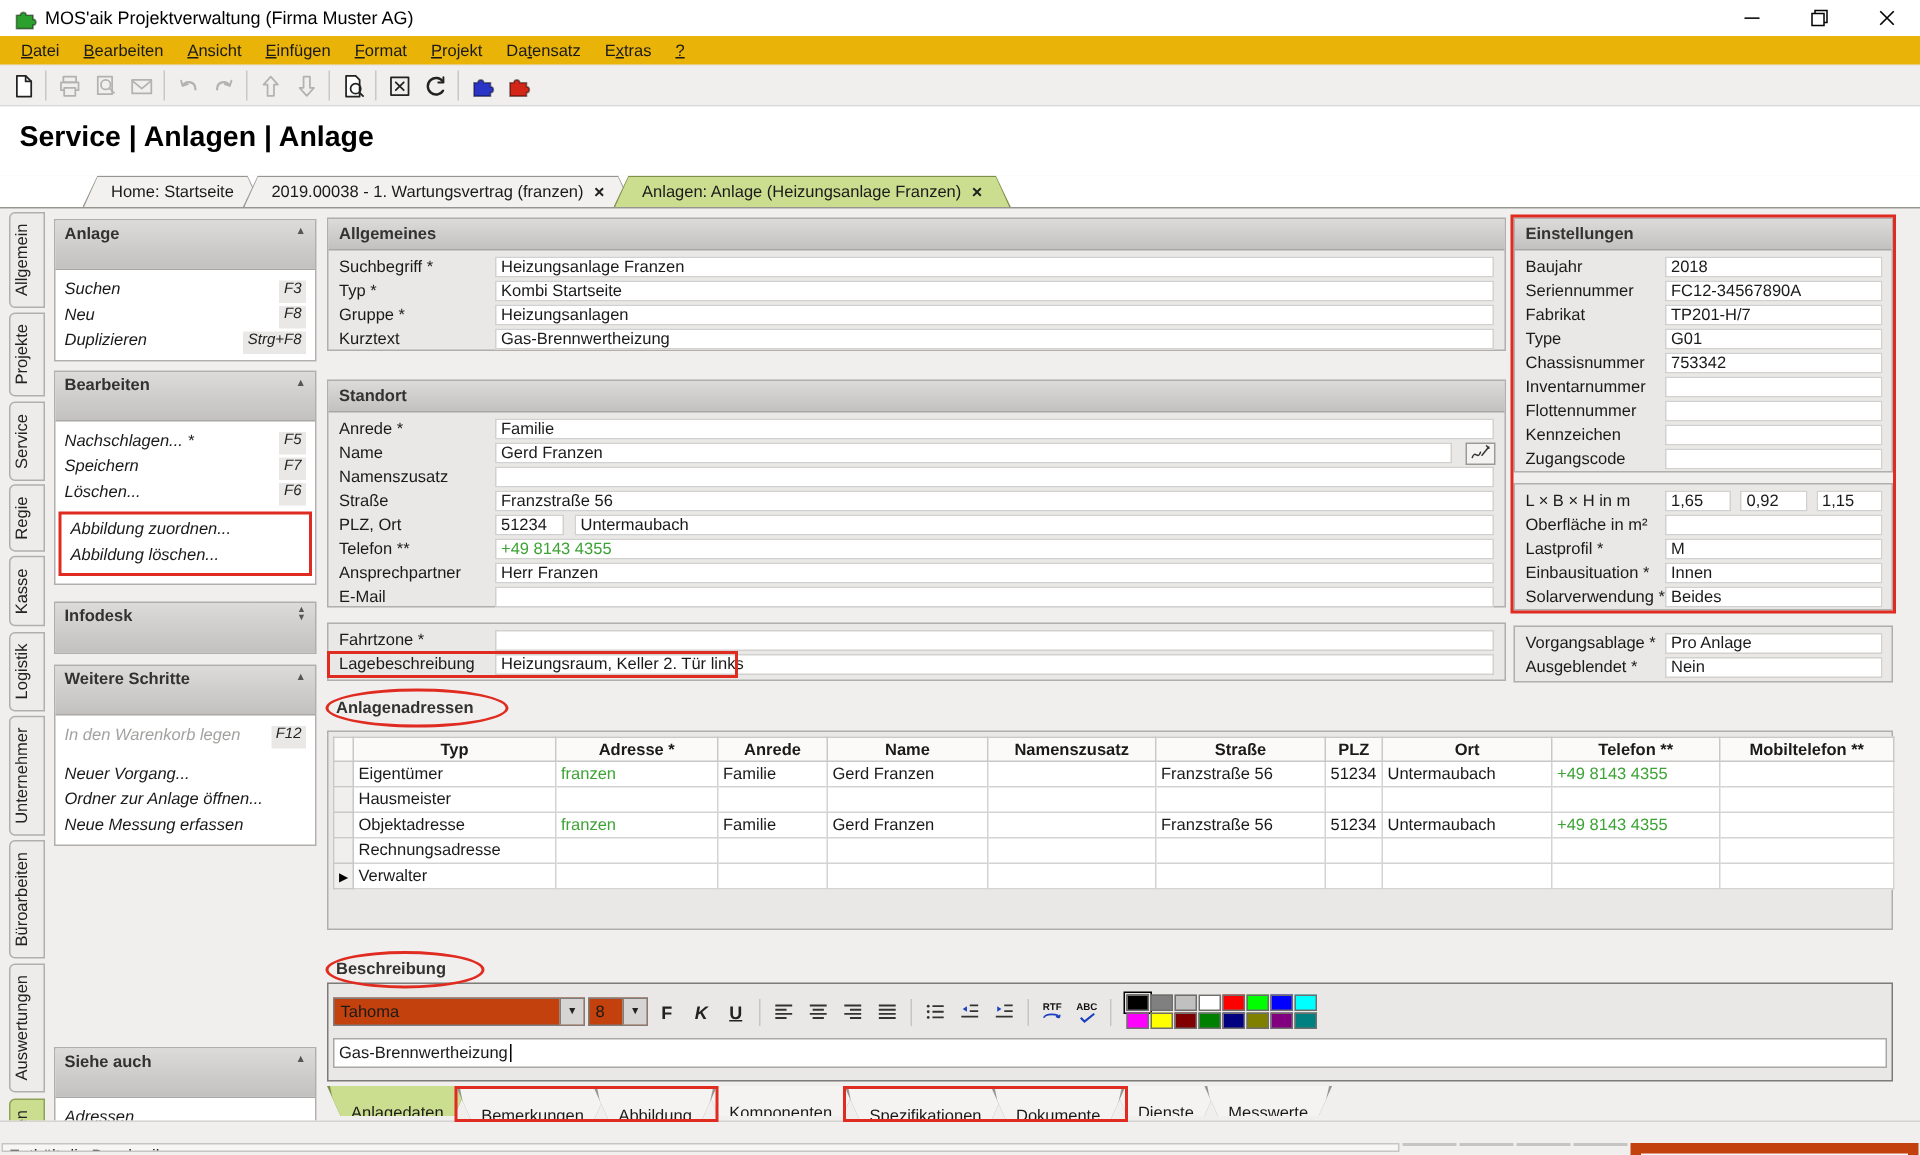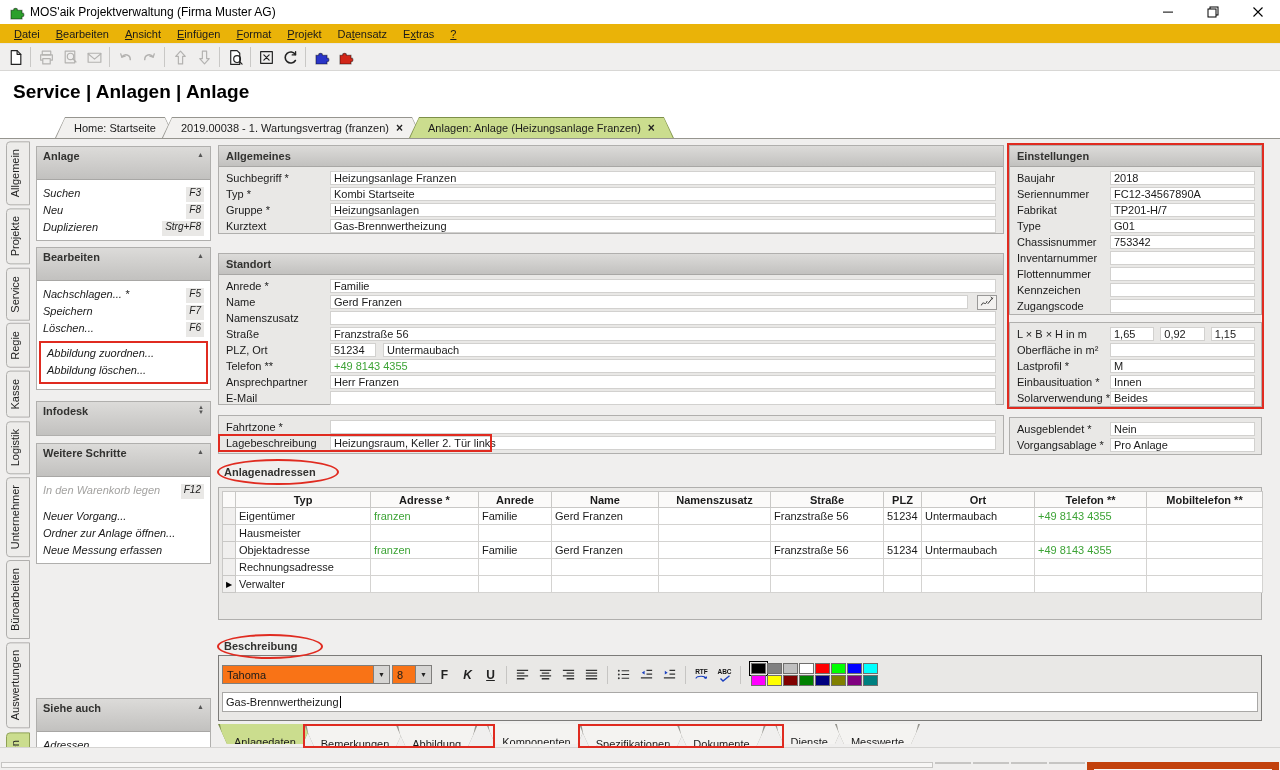--- a/index.html
+++ b/index.html
@@ -90,21 +90,21 @@
   #adr-box{position:absolute; left:3px; top:348px; width:1044px; height:133px; background:var(--box-bg); border:1px solid var(--box-border); padding:3px;}
   #adr-table{border-collapse:collapse; table-layout:fixed; width:1036px; background:#fff;}
   #adr-table th{border:1px solid #c9c8c6; height:16px; font-size:11px; font-weight:bold; text-align:center; background:#fbfaf9; overflow:hidden; white-space:nowrap; padding:0 2px;}
   #adr-table td{border:1px solid #d4d3d1; height:17px; font-size:11px; padding:0 3px; overflow:hidden; white-space:nowrap; cursor:text;}
   #adr-table td.sel{background:#f0efee; border-color:#c9c8c6; text-align:center; padding:0; font-size:8px; color:#000; cursor:default;}
   #adr-table td.green{color:var(--link-green);}
 
   
   #desc-box{position:absolute; left:3px; top:516px; width:1044px; height:66px; background:var(--box-bg); border:1px solid #7c7b79;}
   .rt-toolbar{display:flex; align-items:center; padding:3px 3px 2px; gap:2px; height:36px;}
-  .rt-select{display:flex; border:1px solid #7f7e7c; background:#f97316; height:19px; align-items:center;}
+  .rt-select{display:flex; border:1px solid #7f7e7c; background:#c2410c; height:19px; align-items:center;}
   .rt-select .val{padding:0 4px; flex:1; font-size:11px; white-space:nowrap; overflow:hidden;}
   .rt-arrow{width:16px; height:17px; background:#d6d5d3; border-left:1px solid #7f7e7c; display:flex; align-items:center; justify-content:center; font-size:7px; color:#222;}
   .rt-btn{min-width:21px; height:20px; display:flex; align-items:center; justify-content:center; background:transparent; border:none; color:#222; font-size:12px; padding:0 1px;}
   .rt-btn.b{font-weight:bold;}
   .rt-btn.i{font-style:italic; font-weight:bold;}
   .rt-btn.u{text-decoration:underline; font-weight:bold;}
   .rt-sep{width:1px; height:18px; background:#c6c5c3; margin:0 3px;}
   .rt-stack{display:flex; flex-direction:column; align-items:center; line-height:7px;}
   .rt-stack .tx{font-size:6.5px; font-weight:bold; color:#111;}
   .pal{display:grid; grid-template-columns:repeat(8,15px); grid-auto-rows:11px; gap:1px; margin-left:5px;}
@@ -113,21 +113,21 @@
   .rt-text{background:#fff; border:1px solid #a9a8a6; margin:0 3px 3px; height:20px; font-size:11px; padding:1px 3px; display:flex; align-items:center;}
   .caret{width:1px; height:12px; background:#000; margin-left:1px;}
 
   
   #bottomtabs{position:absolute; left:3px; top:585px; height:22px; display:flex; align-items:flex-start;}
   .btab{position:relative; height:20px; margin-right:-9px; clip-path:polygon(0 0,100% 0,calc(100% - 9px) 100%,9px 100%); background:#96958f; padding:0 1px 1px;}
   .btab-in{clip-path:polygon(1px 0,calc(100% - 1px) 0,calc(100% - 9px) 100%,8px 100%); background:#f4f3f1; height:36px; display:flex; align-items:center; padding:0 15px; white-space:nowrap;}
   .btab.active{z-index:5; background:#7d8f49;}
   .btab.active .btab-in{background:var(--green-tab);}
   .red-wrap{display:flex; border:2px solid var(--red); margin-right:-9px; position:relative; z-index:6;}
-  .red-wrap .btab:last-child{margin-right:16px;text-align:right;}
+  .red-wrap .btab:last-child{margin-right:0;text-align:right;}
 
   
   #statusbar{position:absolute; left:0; top:747px; width:1280px; height:23px; background:#f0efee; border-top:1px solid #d5d4d2; display:flex; align-items:stretch; padding:14px 1px;}
   .sb-left{flex:1; border:1px solid #c6c5c3; background:#f7f6f5; padding:2px 4px; font-size:11px; white-space:nowrap; overflow:hidden;}
   .sb-cell{flex:0 0 36px; border:1px solid #c6c5c3; background:#f7f6f5; margin-left:2px;}
   .sb-right{flex:0 0 192px; border:7px solid #c2410c; background:#f7f6f5; margin-left:2px; padding:2px 4px; font-size:11px; white-space:nowrap; overflow:hidden;}
 </style>
 </head>
 <body>
 
@@ -528,26 +528,26 @@
           <div class="frow">
             <span class="flabel">Solarverwendung *</span>
             <div class="finput">Beides</div>
           </div>
         </div>
     </div>
 
     <div class="sect-box right-col" id="box-ablage" style="left:794px;top:278px;width:253px;height:38px;padding-top:3px;">
       <div class="rows" style="padding-top:0;">
           <div class="frow">
+            <span class="flabel">Vorgangsablage *</span>
+            <div class="finput">Pro Anlage</div>
+          </div>
+          <div class="frow">
             <span class="flabel">Ausgeblendet *</span>
             <div class="finput">Nein</div>
-          </div>
-          <div class="frow">
-            <span class="flabel">Vorgangsablage *</span>
-            <div class="finput">Pro Anlage</div>
           </div>
         </div>
     </div>
 
     <div class="annotation" style="left:792px;top:4px;width:257px;height:266px;"></div>
 
     <div class="grid-title" style="left:9px;top:327px;">Anlagenadressen</div>
     <div class="annotation ellipse" style="left:2px;top:320px;width:122px;height:26px;"></div>
 
     <div id="adr-box">

